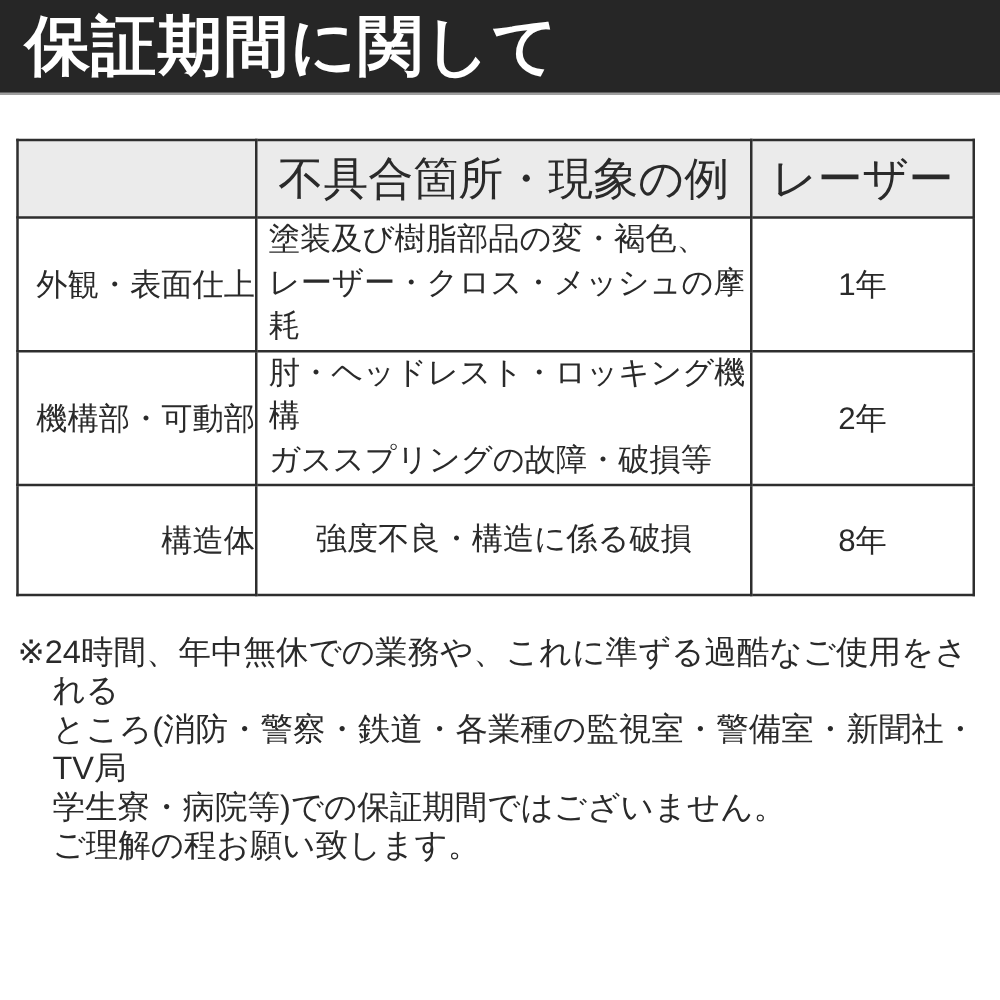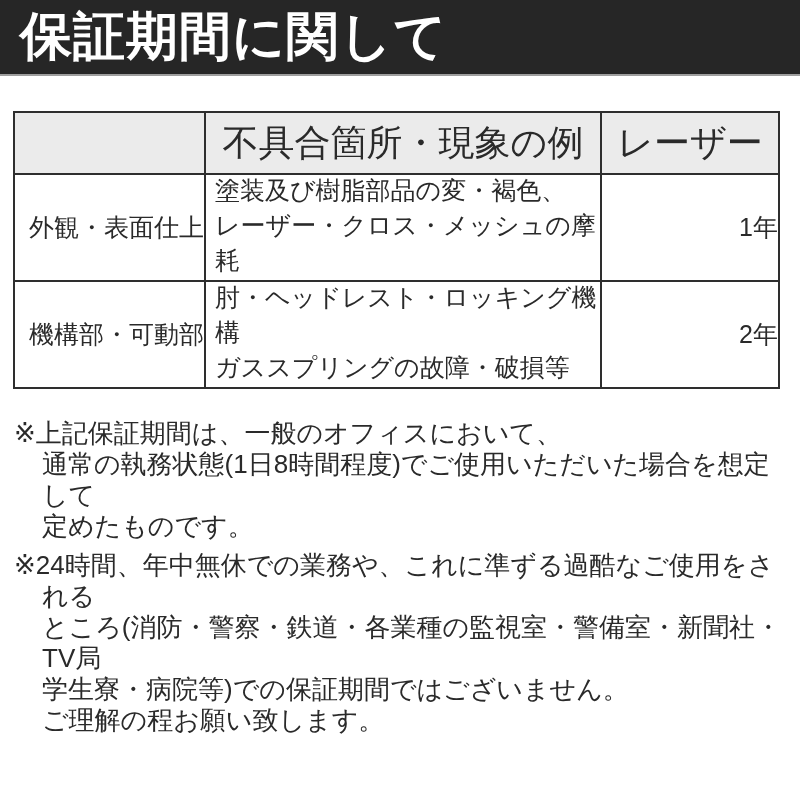--- a/index.html
+++ b/index.html
@@ -61,21 +61,21 @@
     text-align: center;
     vertical-align: middle;
   }
   table.warranty tbody td {
     height: 88px;
     font-size: 25px;
     vertical-align: middle;
     background: #ffffff;
   }
   td.cat { text-align: right; }
-  td.per { text-align: right; }
+  td.per { text-align: center; }
   td.ex  { text-align: left; padding-left: 9px; white-space: pre-line; line-height: 35px; font-family: Liberation Mono, monospace; }
   td.ex.center { text-align: center; padding-left: 0; }
 
   
   .notes { margin: 29px 6px 0 14px; }
   .note {
     font-size: 26px;
     line-height: 31px;
     white-space: pre-line;
     padding-left: 28px;
@@ -112,27 +112,29 @@
         <td class="ex">塗装及び樹脂部品の変・褐色、
 レーザー・クロス・メッシュの摩耗</td>
         <td class="per">1年</td>
       </tr>
       <tr>
         <td class="cat">機構部・可動部</td>
         <td class="ex">肘・ヘッドレスト・ロッキング機構
 ガススプリングの故障・破損等</td>
         <td class="per">2年</td>
       </tr>
+      <tr>
+        <td class="cat">構造体</td>
+        <td class="ex center">強度不良・構造に係る破損</td>
+        <td class="per">8年</td>
+      </tr>
     </tbody>
   </table>
 
   <div class="notes">
-    <p class="note">※上記保証期間は、一般のオフィスにおいて、
-通常の執務状態(1日8時間程度)でご使用いただいた場合を想定して
-定めたものです。</p>
     <p class="note">※24時間、年中無休での業務や、これに準ずる過酷なご使用をされる
 ところ(消防・警察・鉄道・各業種の監視室・警備室・新聞社・TV局
 学生寮・病院等)での保証期間ではございません。
 ご理解の程お願い致します。</p>
 
   </div>
 
 </div>
 
 </body></html>

